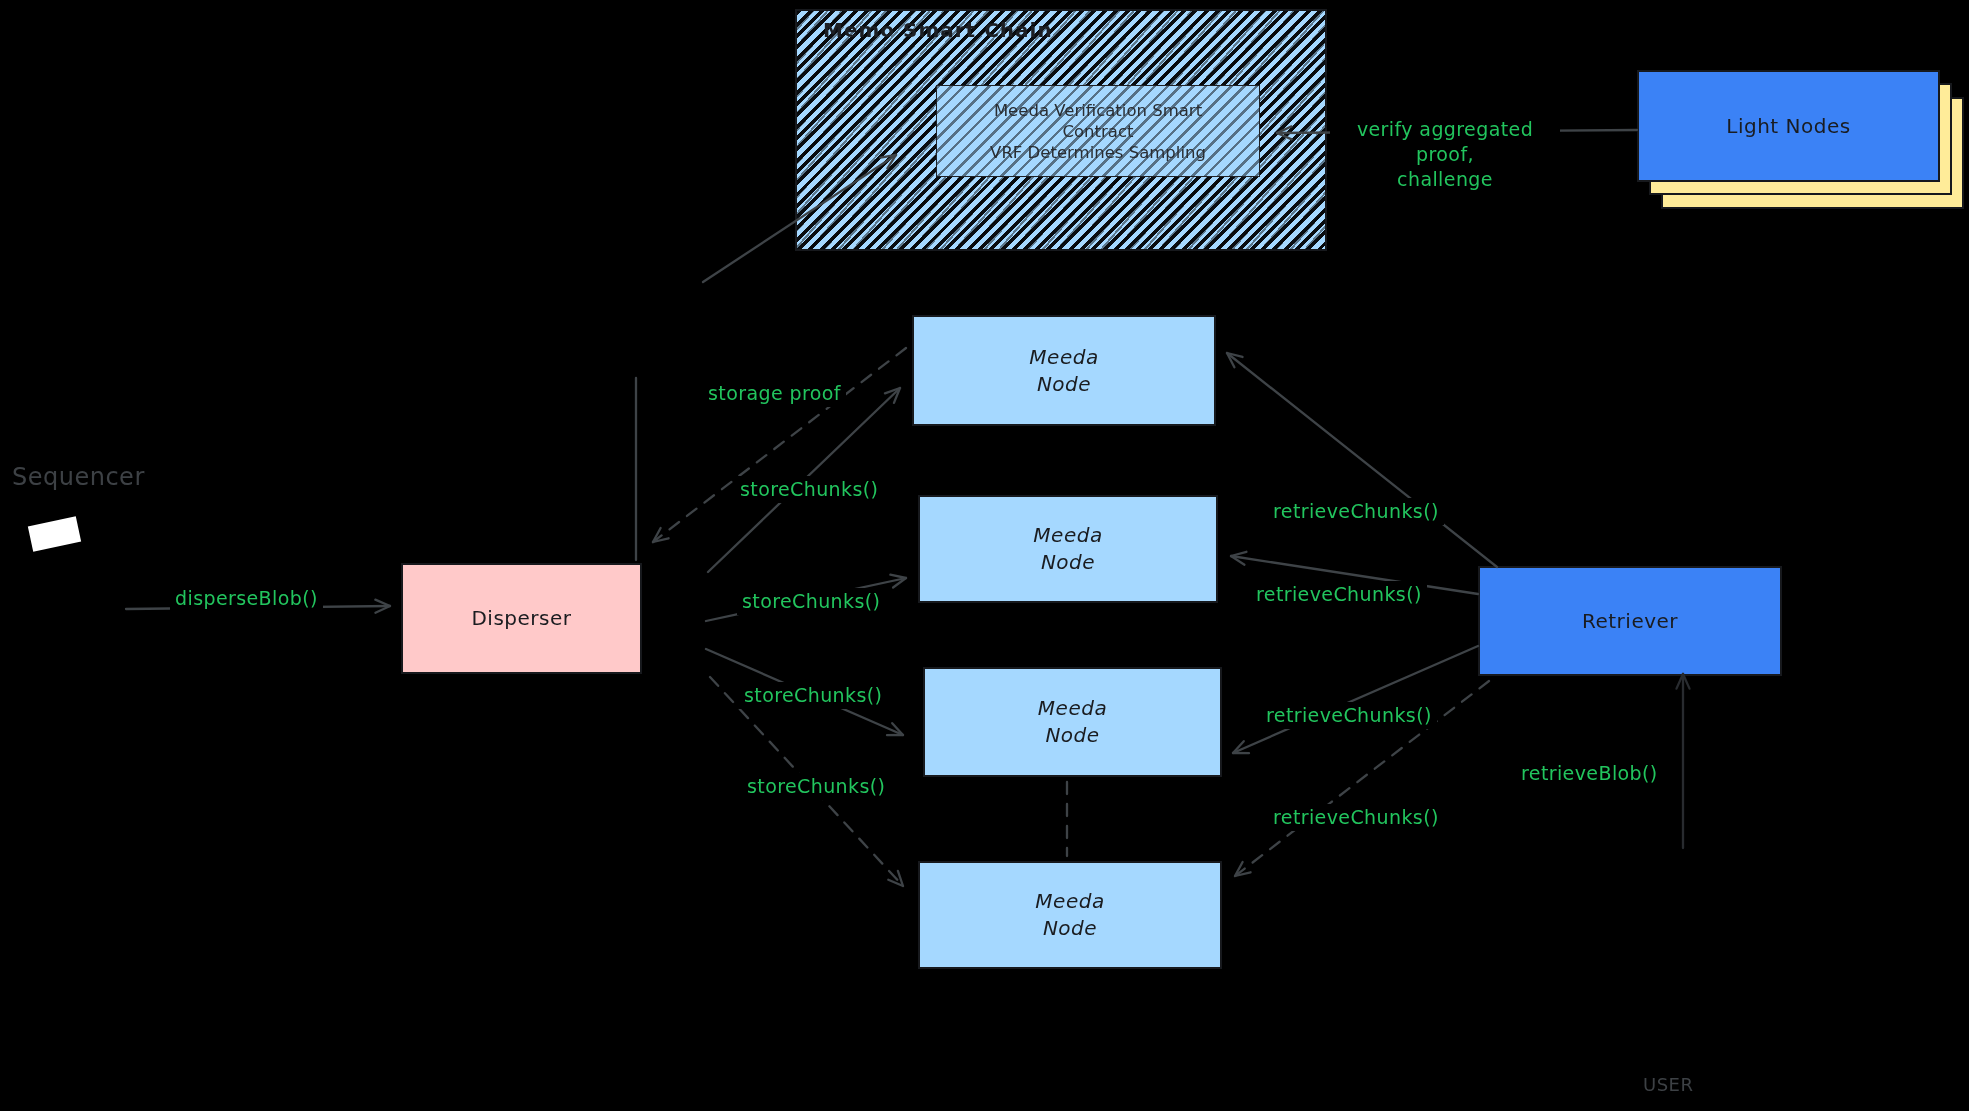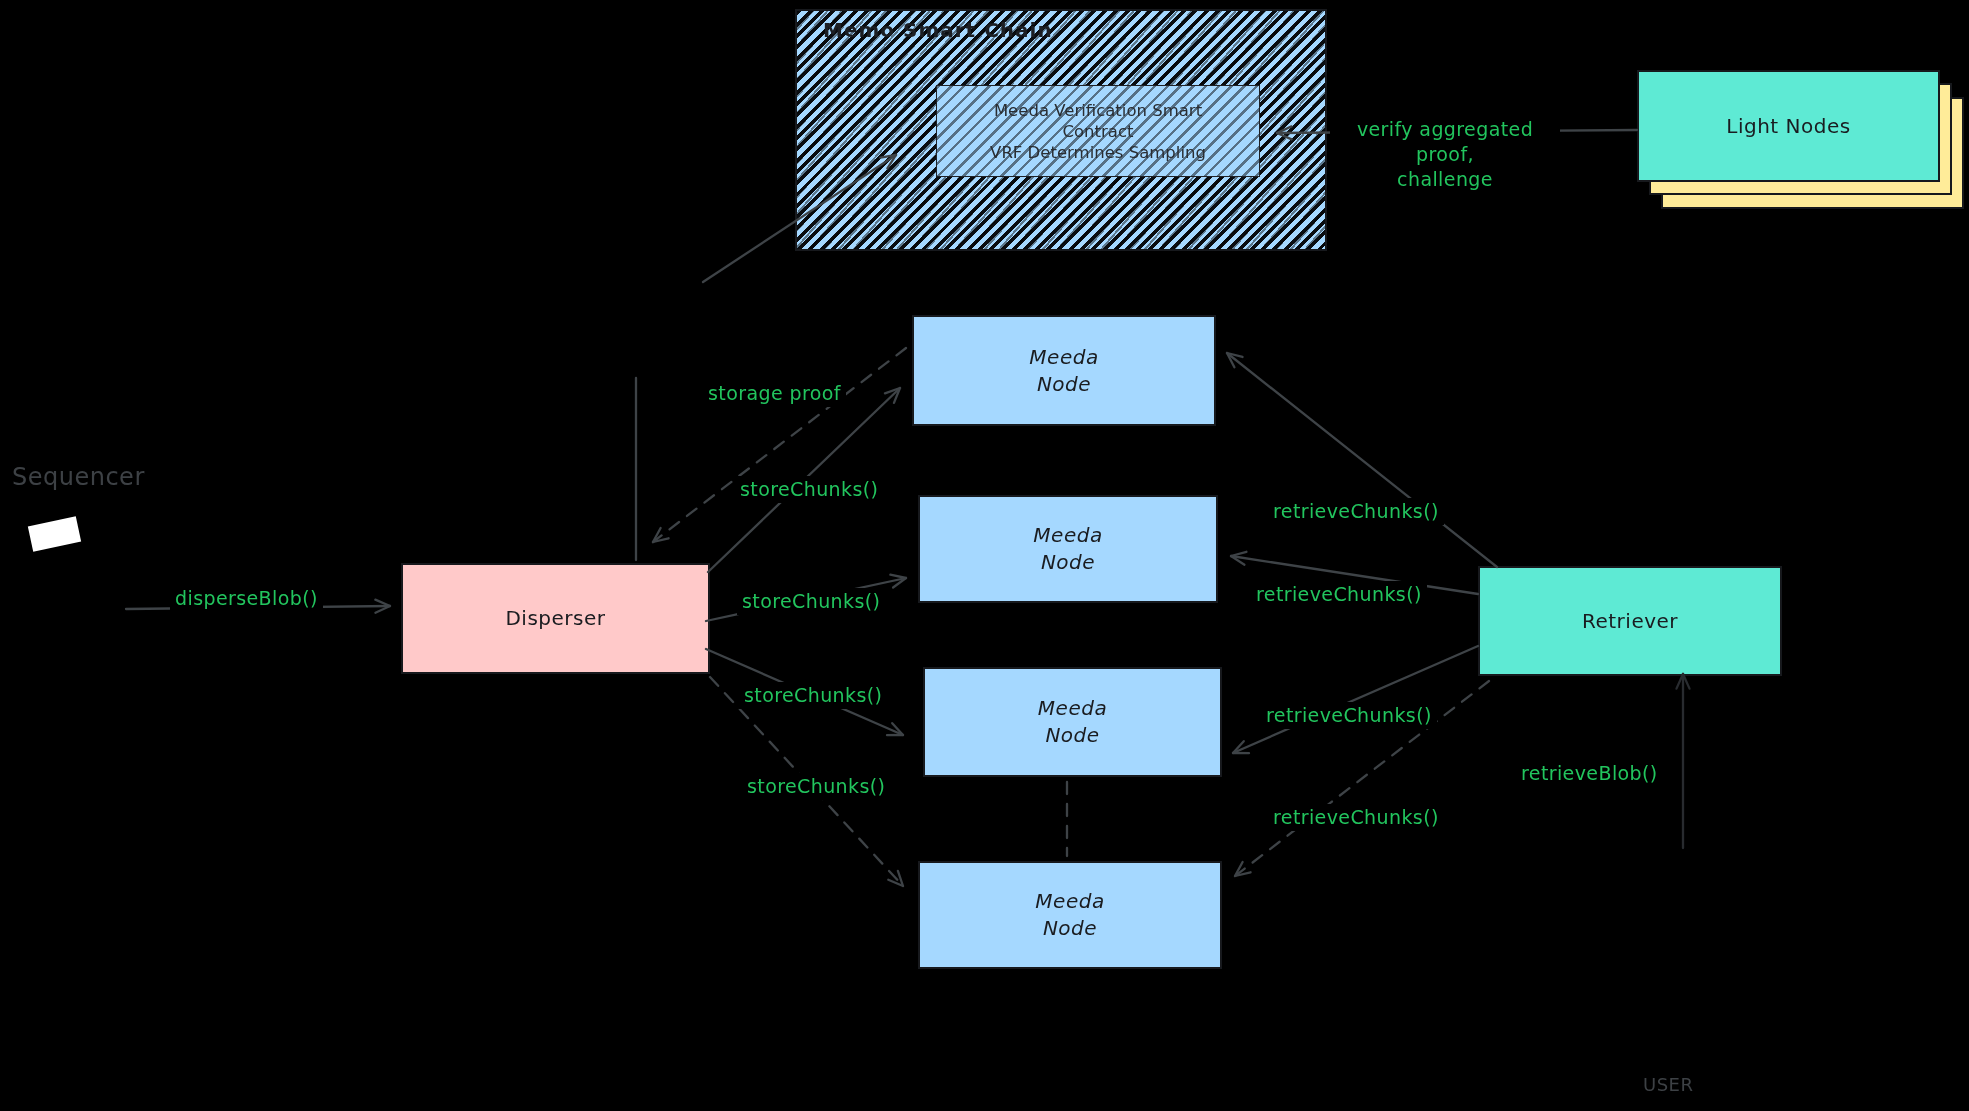--- a/index.html
+++ b/index.html
@@ -16,21 +16,21 @@
     text-align:center;
     border:2.5px solid #17191d;
     color:#1a1c20;
     font-size:20px;line-height:27px;
     white-space:pre-line;
     box-sizing:border-box;
     letter-spacing:.5px;
   }
   .blue{background:#a5d8ff;font-style:italic;}
   .pink{background:#ffc9c9;}
-  .yellow{background:#5eead4;}
+  .yellow{background:#3b82f6;}
   .hatch{
     background:
       repeating-linear-gradient(131deg, rgba(0,0,0,.45) 0 2px, rgba(0,0,0,0) 2px 11px),
       repeating-linear-gradient(135deg, #0a0d11 0 3.5px, #a5d8ff 3.5px 8px);
   }
   .hatch-light{
     background:
       repeating-linear-gradient(135deg, rgba(8,10,14,.5) 0 2.5px, rgba(0,0,0,0) 2.5px 9px),
       #a5d8ff;
   }
@@ -94,21 +94,21 @@
 
   <div class="stack-layer zb" style="left:1661px;top:97px;width:303px;height:112px;"></div>
   <div class="stack-layer zb" style="left:1649px;top:83px;width:303px;height:112px;"></div>
   <div class="box yellow zb" style="left:1637px;top:70px;width:303px;height:112px;z-index:3;">
        <span>Light Nodes</span>
   </div>
 
   <div class="plain-label zt" style="left:12px;top:463px;">Sequencer</div>
   <div id="sequencer-shape"></div>
 
-  <div class="box pink zb" style="left:401px;top:563px;width:309px;height:111px;">
+  <div class="box pink zb" style="left:401px;top:563px;width:241px;height:111px;">
        <span>Disperser</span>
   </div>
 
   <div class="box blue zb" style="left:912px;top:315px;width:304px;height:111px;">
        <span>Meeda
 Node</span>
   </div>
   <div class="box blue zb" style="left:918px;top:495px;width:300px;height:108px;">
        <span>Meeda
 Node</span>

